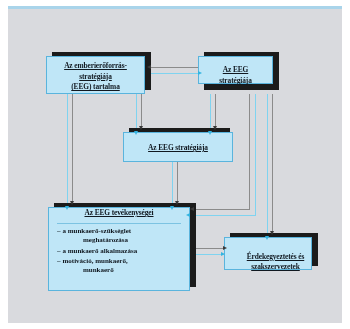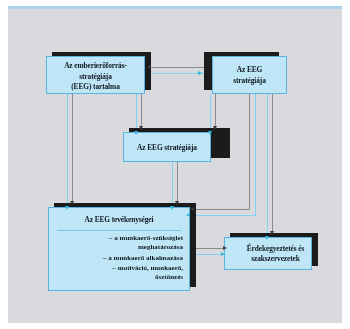--- a/index.html
+++ b/index.html
@@ -27,53 +27,54 @@
   .shadow{
     position:absolute;
     background:#1b1b1b;
     z-index:3;
   }
   .box .title{
     text-align:center;
     font-weight:bold;
     color:#101820;
     letter-spacing:-0.1px;
+    text-decoration:underline;
   }
   
   #box-content{left:38px;top:47px;width:99px;height:38px;}
   #box-content-shadow{left:44px;top:43px;width:99px;height:38px;}
   #box-content .title{font-size:7.4px;line-height:10.6px;padding-top:4px;}
 
-  #box-env{left:204px;top:47px;width:75px;height:38px;}
+  #box-env{left:190px;top:47px;width:75px;height:28px;}
   #box-env-shadow{left:196px;top:43px;width:75px;height:38px;}
   #box-env .title{font-size:7.4px;line-height:10.6px;padding-top:8px;}
 
-  #box-strategy{left:115px;top:123px;width:88px;height:30px;}
+  #box-strategy{left:115px;top:123px;width:110px;height:30px;}
   #box-strategy-shadow{left:121px;top:119px;width:101px;height:30px;}
   #box-strategy .title{font-size:7.4px;line-height:10px;padding-top:10px;}
 
   #box-activities{left:40px;top:198px;width:142px;height:84px;}
   #box-activities-shadow{left:46px;top:194px;width:142px;height:84px;}
-  #box-activities .title{font-size:7.4px;line-height:10px;padding-top:7px;}
+  #box-activities .title{font-size:7.4px;line-height:10px;}
   #box-activities .divider{
     margin:5px 8px 3px 8px;height:1px;background:#7cc3e2;
   }
   #box-activities ul{
     list-style:none;margin:0;padding:0 6px 0 8px;
-    font-size:7px;line-height:9.3px;color:#101820;font-weight:bold;text-align:right;
+    font-size:7px;line-height:9.3px;color:#101820;font-weight:bold;
   }
   #box-activities li{
     margin:0 0 1px 0;padding-left:7px;text-indent:-7px;
   }
   #box-activities li .dash{margin-right:2px;}
   #box-activities li .cont{display:block;padding-left:7px;text-indent:0;margin-left:12px;}
 
   #box-union{left:216px;top:228px;width:88px;height:33px;}
   #box-union-shadow{left:222px;top:224px;width:88px;height:33px;}
-  #box-union .title{font-size:7.4px;line-height:10px;padding-top:6px;margin-left:15px;}
+  #box-union .title{font-size:7.4px;line-height:10px;padding-top:14px;margin-left:15px;}
 
   
   .ln{position:absolute;z-index:2;}
   .ln.cy{background:#7fd3f0;}
   .ln.gy{background:#8b8b8b;}
   .ah{position:absolute;width:0;height:0;z-index:6;}
   .ah.down-gy{border-left:2.5px solid transparent;border-right:2.5px solid transparent;border-top:4px solid #3a3a3a;}
   .ah.down-cy{border-left:2.5px solid transparent;border-right:2.5px solid transparent;border-top:4px solid #34b4e0;}
   .ah.left-gy{border-top:2.5px solid transparent;border-bottom:2.5px solid transparent;border-right:4px solid #3a3a3a;}
   .ah.left-cy{border-top:2.5px solid transparent;border-bottom:2.5px solid transparent;border-right:4px solid #34b4e0;}
@@ -160,21 +161,21 @@
     <ul>
       <li>
         <span class="dash">–</span><span>a munkaerő-szükséglet</span>
         <span class="cont">meghatározása</span>
       </li>
       <li>
         <span class="dash">–</span><span>a munkaerő alkalmazása</span>
       </li>
       <li>
         <span class="dash">–</span><span>motiváció, munkaerő,</span>
-        <span class="cont">ösztönzés</span>
+        <span class="cont">munkaerő</span>
       </li>
     </ul>
   </div>
 
   <div class="box" id="box-union">
     <div class="title">
       <span>Érdekegyeztetés és</span><br>
       <span>szakszervezetek</span>
     </div>
   </div>

